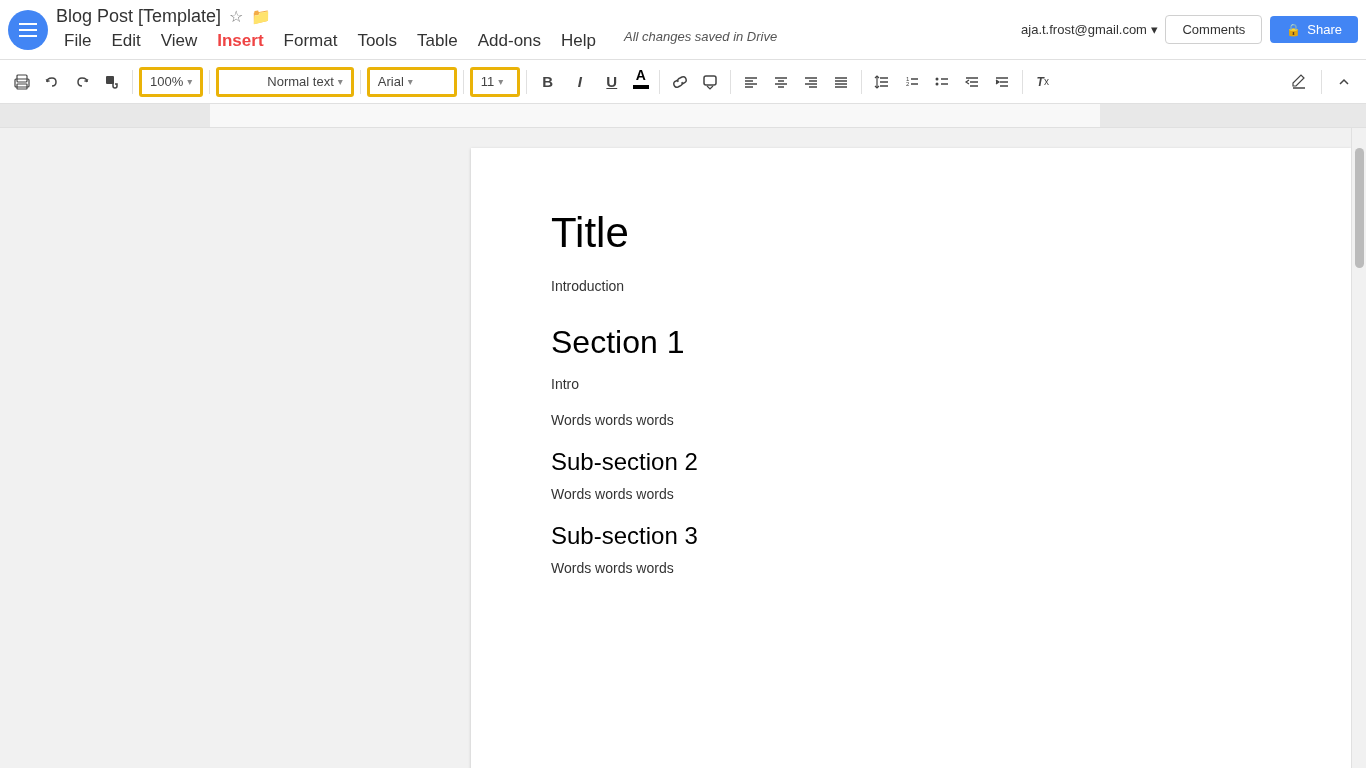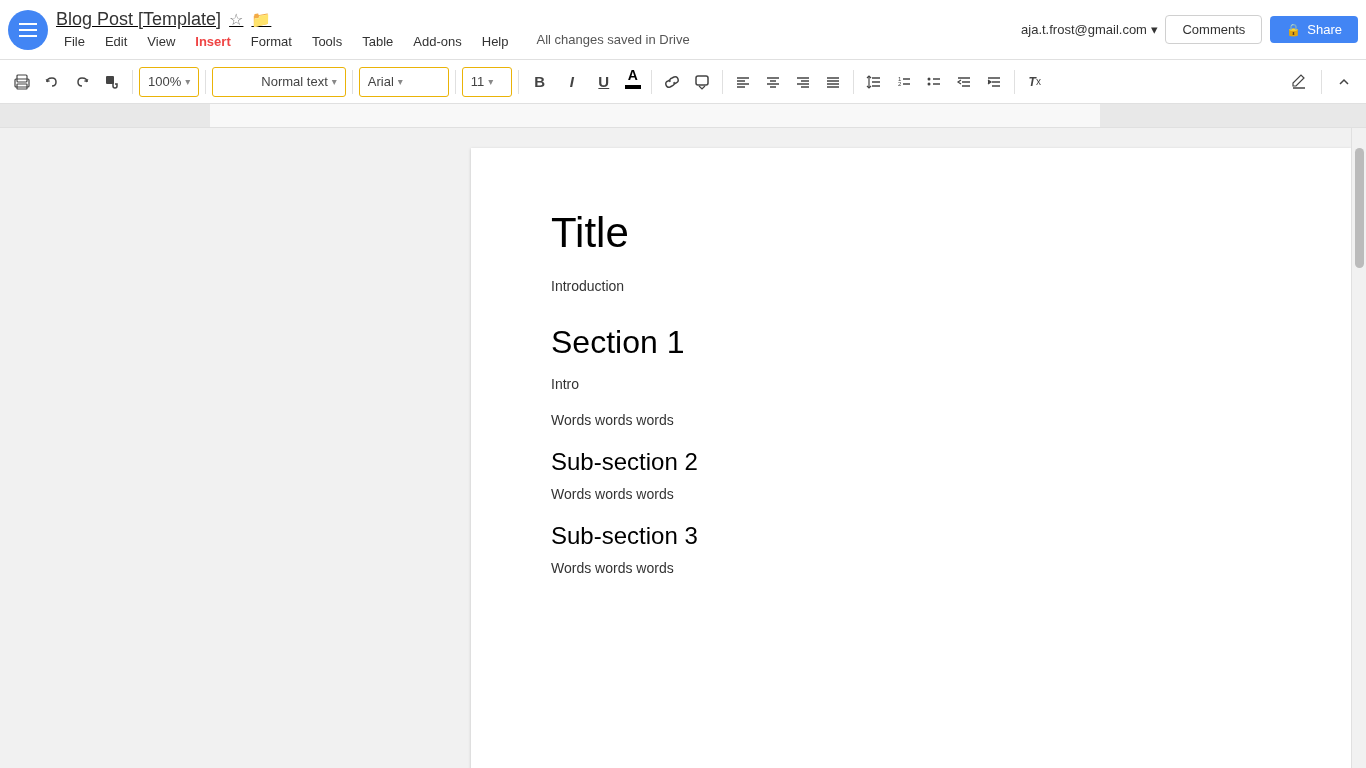--- a/index.html
+++ b/index.html
@@ -22,37 +22,37 @@
       display: flex; flex-direction: column; justify-content: center; align-items: center;
       gap: 4px; cursor: pointer; margin-right: 8px; flex-shrink: 0;
     }
     #app-icon-wrapper span {
       display: block; width: 18px; height: 2px; background: #fff;
     }
     #doc-title-area {
       display: flex; flex-direction: column; flex: 1;
     }
     #doc-title-row {
-      display: flex; align-items: center; gap: 8px; text-decoration: underline;
+      display: flex; align-items: center; gap: 8px;
     }
     #doc-title {
       font-size: 18px; color: #333; font-weight: 400;
     }
     #star-icon, #folder-icon {
       color: #757575; font-size: 16px; cursor: pointer;
     }
     #menu-bar {
       display: flex; gap: 4px; margin-top: 2px;
     }
     .menu-item {
-      font-size: 13px; color: #333; padding: 2px 8px;
+      font-size: 17px; color: #333; padding: 2px 8px;
       cursor: pointer; border-radius: 3px;
     }
     #save-status {
-      font-size: 13px; color: #555; margin-left: 16px;
+      font-size: 13px; color: #555; margin-left: 16px; font-style: italic;
     }
     #top-right {
       display: flex; align-items: center; gap: 8px; margin-left: auto;
     }
     #user-info {
       font-size: 13px; color: #333; display: flex; align-items: flex-start; gap: 4px;
     }
     #comments-btn {
       padding: 6px 16px;
       border: 1px solid #d0d0d0;
@@ -88,21 +88,21 @@
     .tb-btn {
       display: flex; align-items: center; justify-content: center;
       height: 30px; min-width: 28px; padding: 0 4px;
       border-radius: 3px; cursor: pointer; color: #444; font-size: 13px;
       user-select: none;
     }
     .tb-separator { width: 1px; height: 24px; background: #e0e0e0; margin: 0 4px; }
     .tb-dropdown {
       display: flex; align-items: center; gap: 4px;
       height: 30px; padding: 0 8px;
-      border: 1px solid #eab308; border-radius: 3px;
+      border: 3px solid #eab308; border-radius: 3px;
       cursor: pointer; background: #fff; font-size: 13px; color: #444;
     }
     .tb-dropdown .arrow { font-size: 10px; color: #888; }
     .tb-icon-btn {
       width: 30px; height: 30px; display: flex; align-items: center; justify-content: center;
       border-radius: 3px; cursor: pointer; font-size: 15px; font-weight: bold; color: #444;
     }
     .tb-underline { text-decoration: underline; }
     .tb-color-btn {
       display: flex; flex-direction: column; align-items: center;

